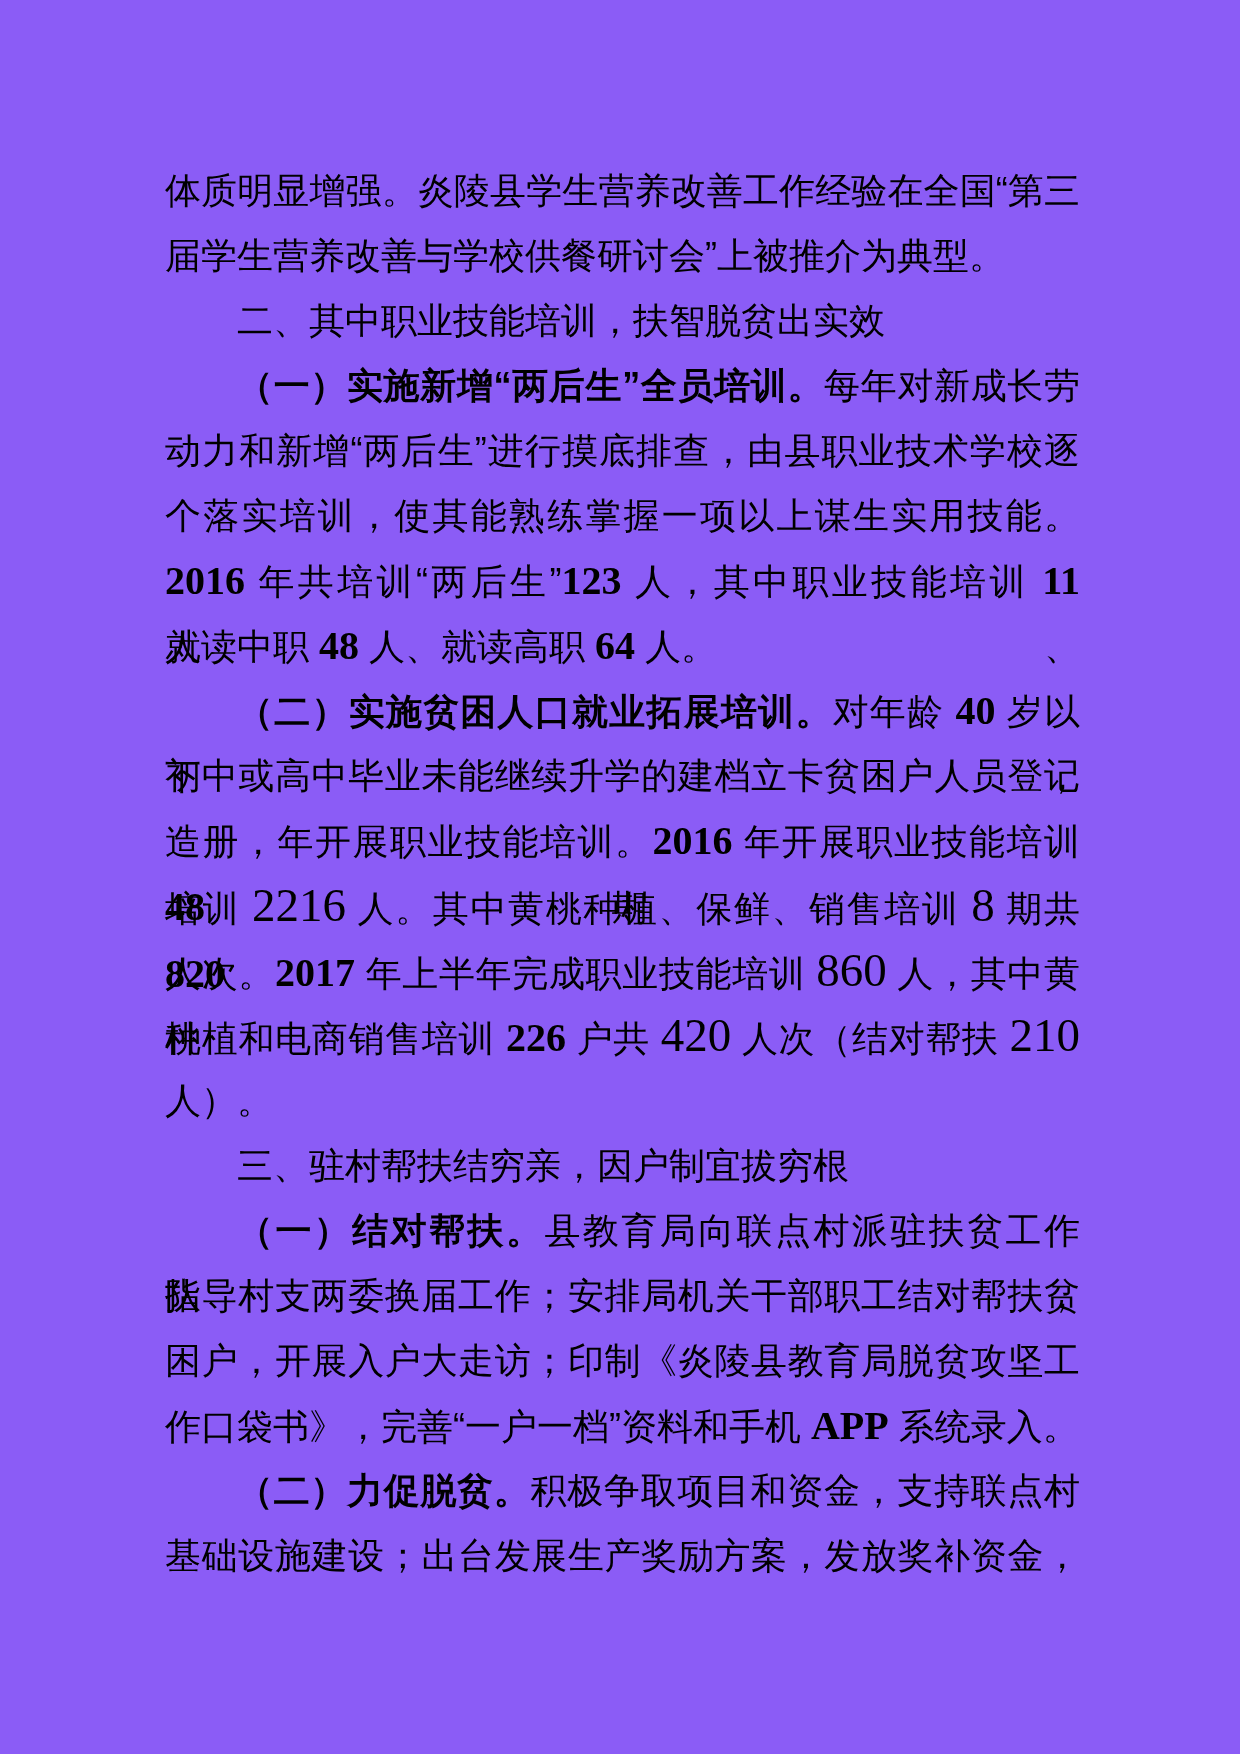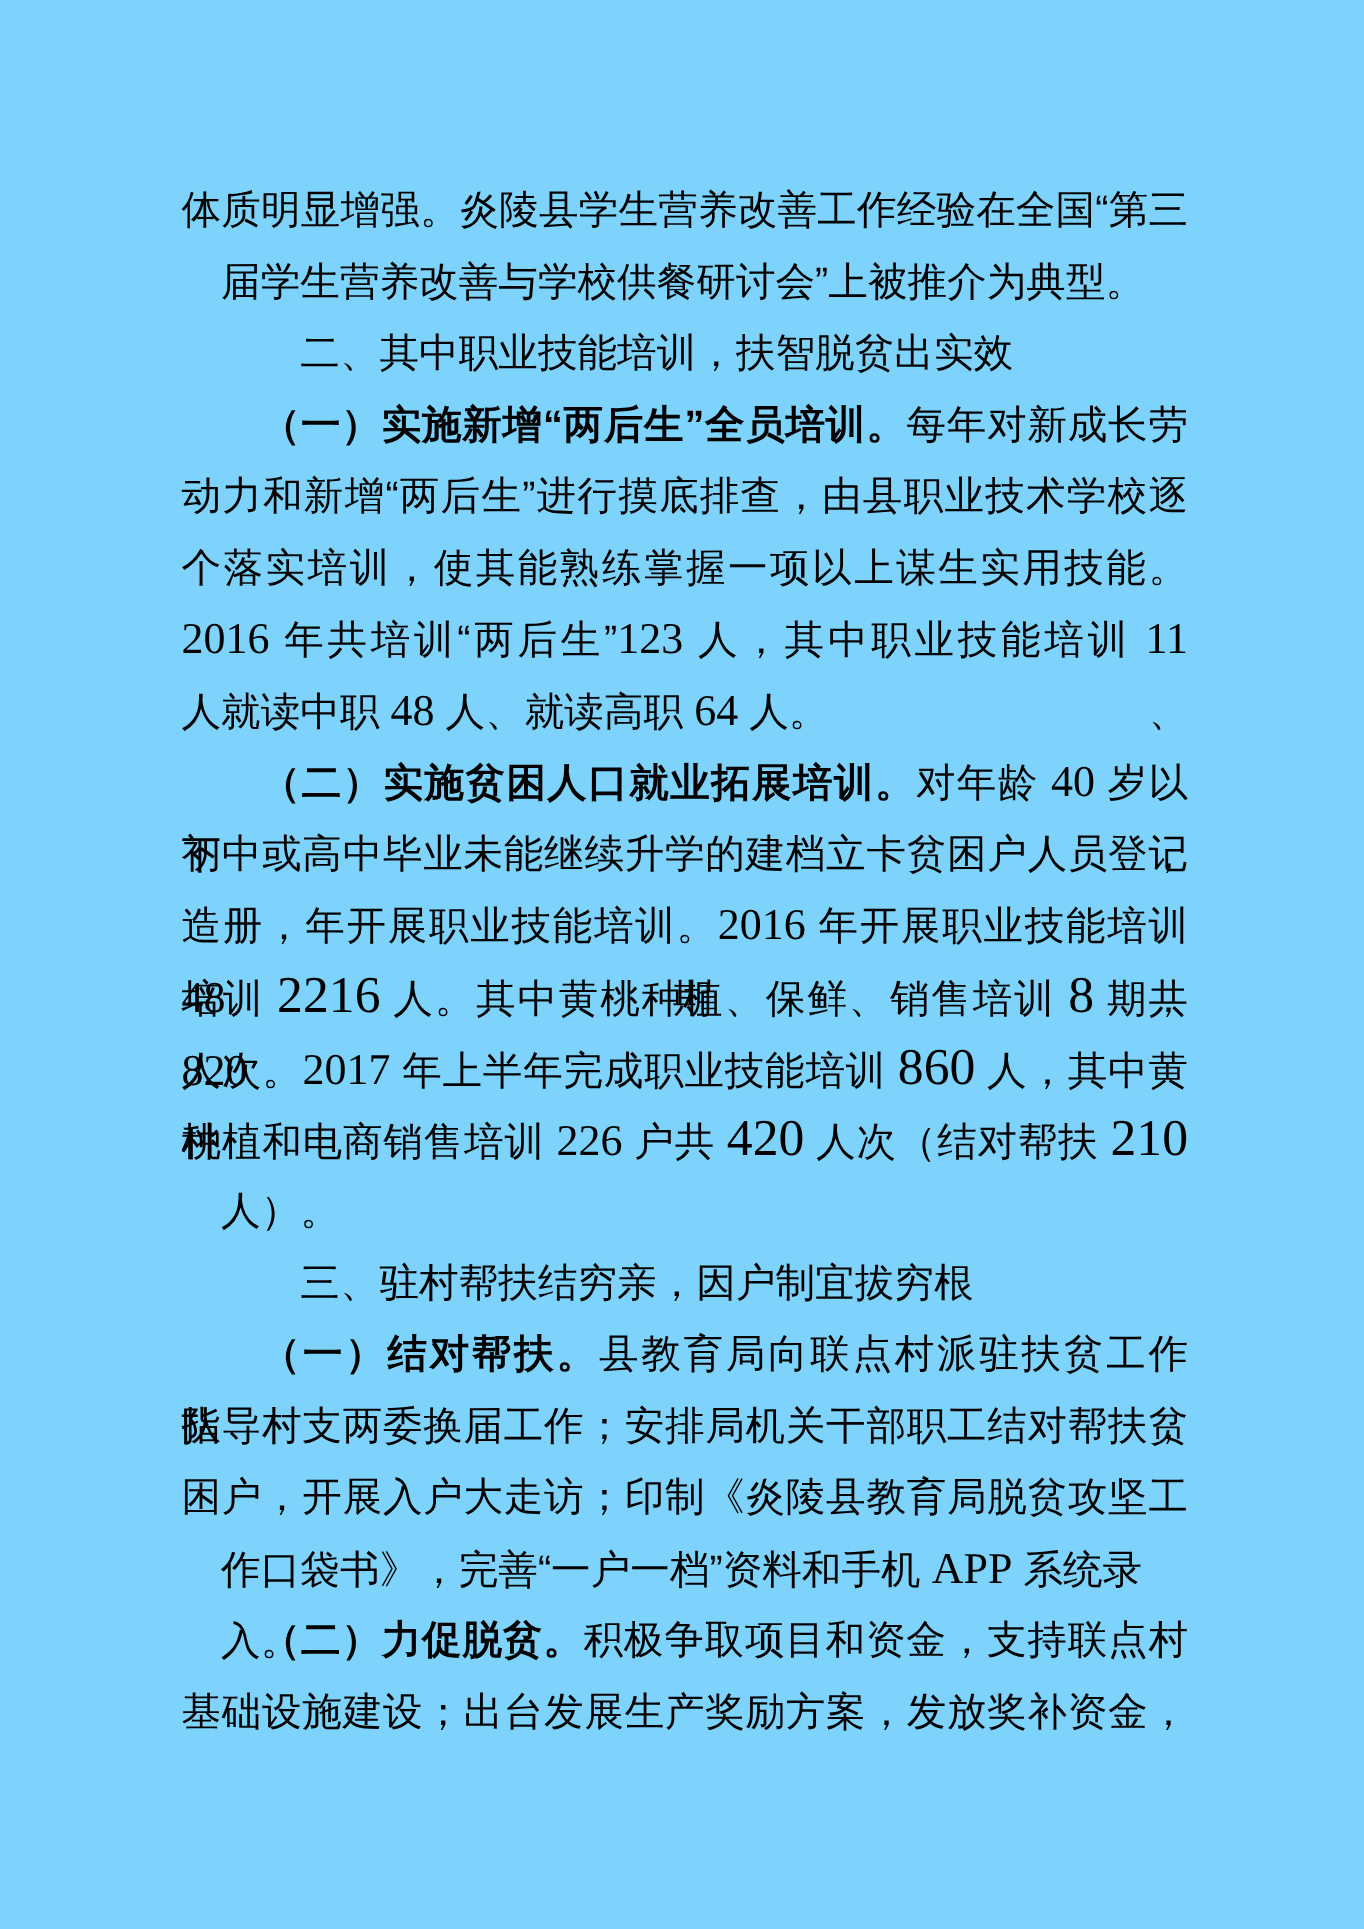--- a/index.html
+++ b/index.html
@@ -4,52 +4,52 @@
 <style>
   html, body {
     margin: 0;
     padding: 0;
     background: #ffffff;
   }
   .page {
     position: relative;
     width: 1240px;
     height: 1754px;
-    background: #7dd3fc;
+    background: #8b5cf6;
     box-sizing: border-box;
     padding: 158px 160px 0 165px;
     color: #000000;
     font-family: "Liberation Sans", "DejaVu Sans", sans-serif;
     overflow: hidden;
   }
   .doc-body {
     width: 100%;
   }
   .line {
     font-size: 36px;
     line-height: 65px;
     height: 65px;
     text-align: justify;
     text-align-last: justify;
     overflow: visible;
   }
   .line.nj {
     text-align: left;
     text-align-last: left;
-    margin-left: 36px;
   }
   .line.indent {
     text-indent: 72px;
   }
   .run-b {
     font-weight: 700;
   }
   .run-num {
     font-family: "Liberation Serif", "DejaVu Serif", serif;
     font-size: 40px;
+    font-weight: bold;
   }
   .run-bignum {
     font-family: Liberation Serif, serif;
     font-size: 47px;
   }
 </style>
 </head>
 <body>
 
 <div class="page">

